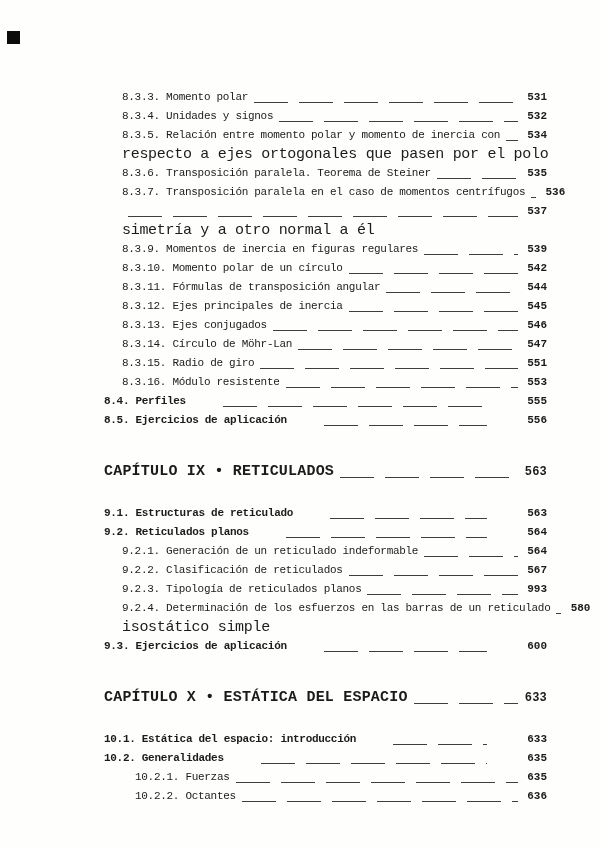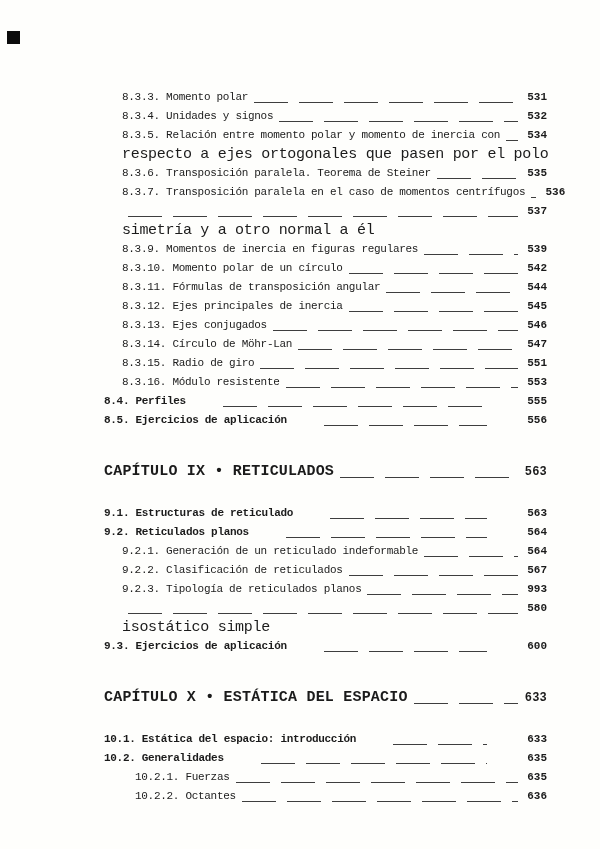--- a/index.html
+++ b/index.html
@@ -193,20 +193,21 @@
         <span>9.2.2. Clasificación de reticulados</span>
         <span class="leader"></span>
         <span class="pagenum">567</span>
       </div>
       <div class="entry-row lvl3">
         <span>9.2.3. Tipología de reticulados planos</span>
         <span class="leader"></span>
         <span class="pagenum">993</span>
       </div>
       <div class="entry-row lvl3">
+        <span>9.2.4. Determinación de los esfuerzos en las barras de un reticulado</span>
         <span class="leader"></span>
         <span class="pagenum">580</span>
       </div>
       <div class="cont-row lvl3">isostático simple</div>
       <div class="entry-row lvl2 bold">
         <span>9.3. Ejercicios de aplicación</span>
         <span class="leader"></span>
         <span class="pagenum">600</span>
       </div>
     </div>

